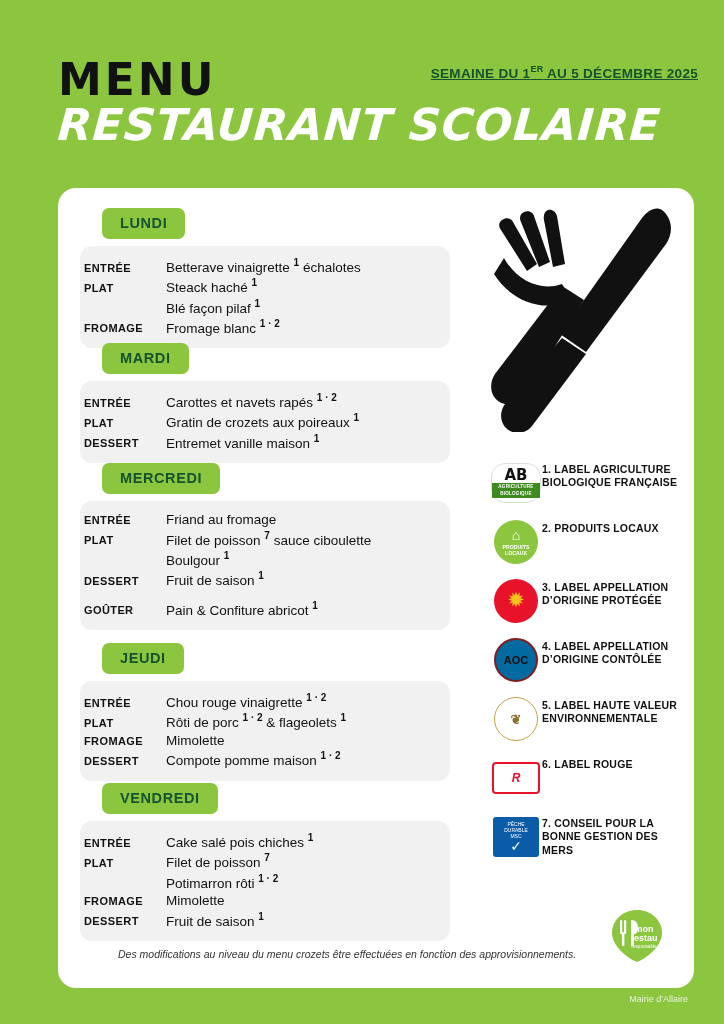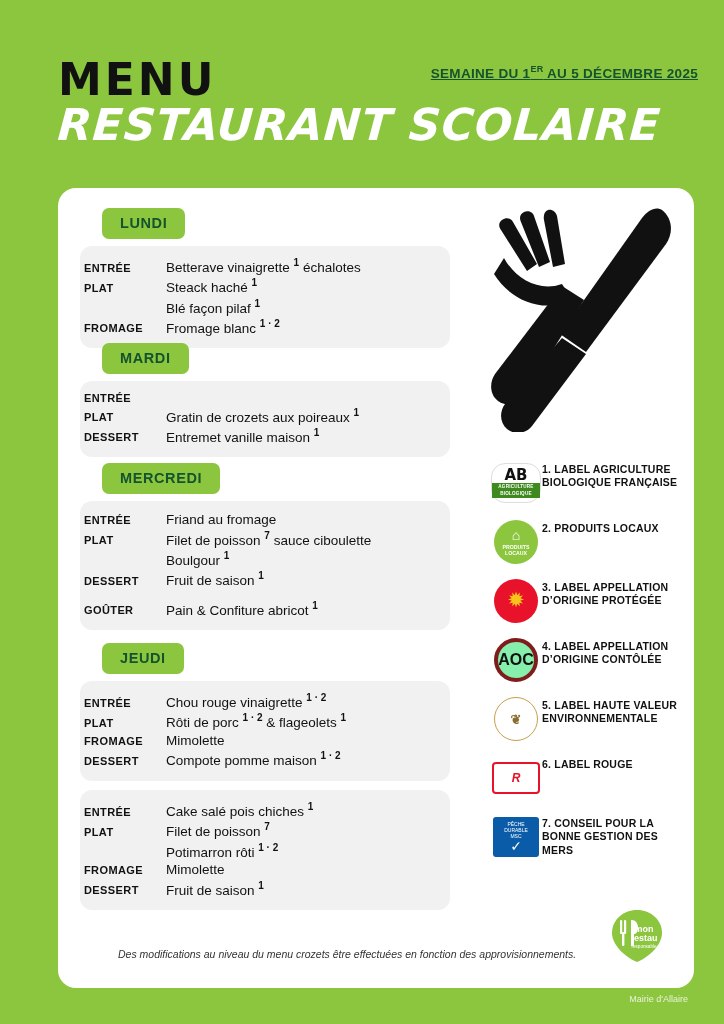--- a/index.html
+++ b/index.html
@@ -205,20 +205,21 @@
               <div class="meal-text">Blé façon pilaf <sup>1</sup></div>
             </div>
             <div class="meal-row">
               <div class="meal-label">FROMAGE</div>
               <div class="meal-text">Fromage blanc <sup>1 · 2</sup></div>
             </div>
           </div></div>
         <div class="day-block" style="top: 155px;"><div class="day-pill">MARDI</div><div class="meal-box">
             <div class="meal-row">
               <div class="meal-label">ENTRÉE</div>
+              <div class="meal-text">Carottes et navets rapés <sup>1 · 2</sup></div>
             </div>
             <div class="meal-row">
               <div class="meal-label">PLAT</div>
               <div class="meal-text">Gratin de crozets aux poireaux <sup>1</sup></div>
             </div>
             <div class="meal-row">
               <div class="meal-label">DESSERT</div>
               <div class="meal-text">Entremet vanille maison <sup>1</sup></div>
             </div>
           </div></div>
@@ -256,21 +257,21 @@
             </div>
             <div class="meal-row">
               <div class="meal-label">FROMAGE</div>
               <div class="meal-text">Mimolette</div>
             </div>
             <div class="meal-row">
               <div class="meal-label">DESSERT</div>
               <div class="meal-text">Compote pomme maison <sup>1 · 2</sup></div>
             </div>
           </div></div>
-        <div class="day-block" style="top: 595px;"><div class="meal-box">
+        <div class="day-block" style="top: 595px;"><div class="day-pill">VENDREDI</div><div class="meal-box">
             <div class="meal-row">
               <div class="meal-label">ENTRÉE</div>
               <div class="meal-text">Cake salé pois chiches <sup>1</sup></div>
             </div>
             <div class="meal-row">
               <div class="meal-label">PLAT</div>
               <div class="meal-text">Filet de poisson <sup>7</sup></div>
             </div>
             <div class="meal-row">
               <div class="meal-label"></div>
@@ -306,21 +307,21 @@
         <div class="legend-row">
           <div class="legend-badge">
             <div class="circ" style="width:44px;height:44px;background:#e8132b;font-size:5px;text-align:center;line-height:1.2;">
               <span style="font-size:18px;color:#f7c31b;">✹</span>
             </div>
           </div>
           <div class="legend-text">3. LABEL APPELLATION D’ORIGINE PROTÉGÉE</div>
         </div>
         <div class="legend-row">
           <div class="legend-badge">
-            <div class="circ" style="width:44px;height:44px;background:#86efac;border:4px solid #7f1d1d;color:#111;font-size:16px;">AOC</div>
+            <div class="circ" style="width:44px;height:44px;background:#0369a1;border:2px solid #7f1d1d;color:#111;font-size:11px;">AOC</div>
           </div>
           <div class="legend-text">4. LABEL APPELLATION D’ORIGINE CONTÔLÉE</div>
         </div>
         <div class="legend-row">
           <div class="legend-badge">
             <div class="circ" style="width:44px;height:44px;background:#fff;border:1px solid #c6a04a;color:#8a6d2f;font-size:13px;">❦</div>
           </div>
           <div class="legend-text">5. LABEL HAUTE VALEUR ENVIRONNEMENTALE</div>
         </div>
         <div class="legend-row">

